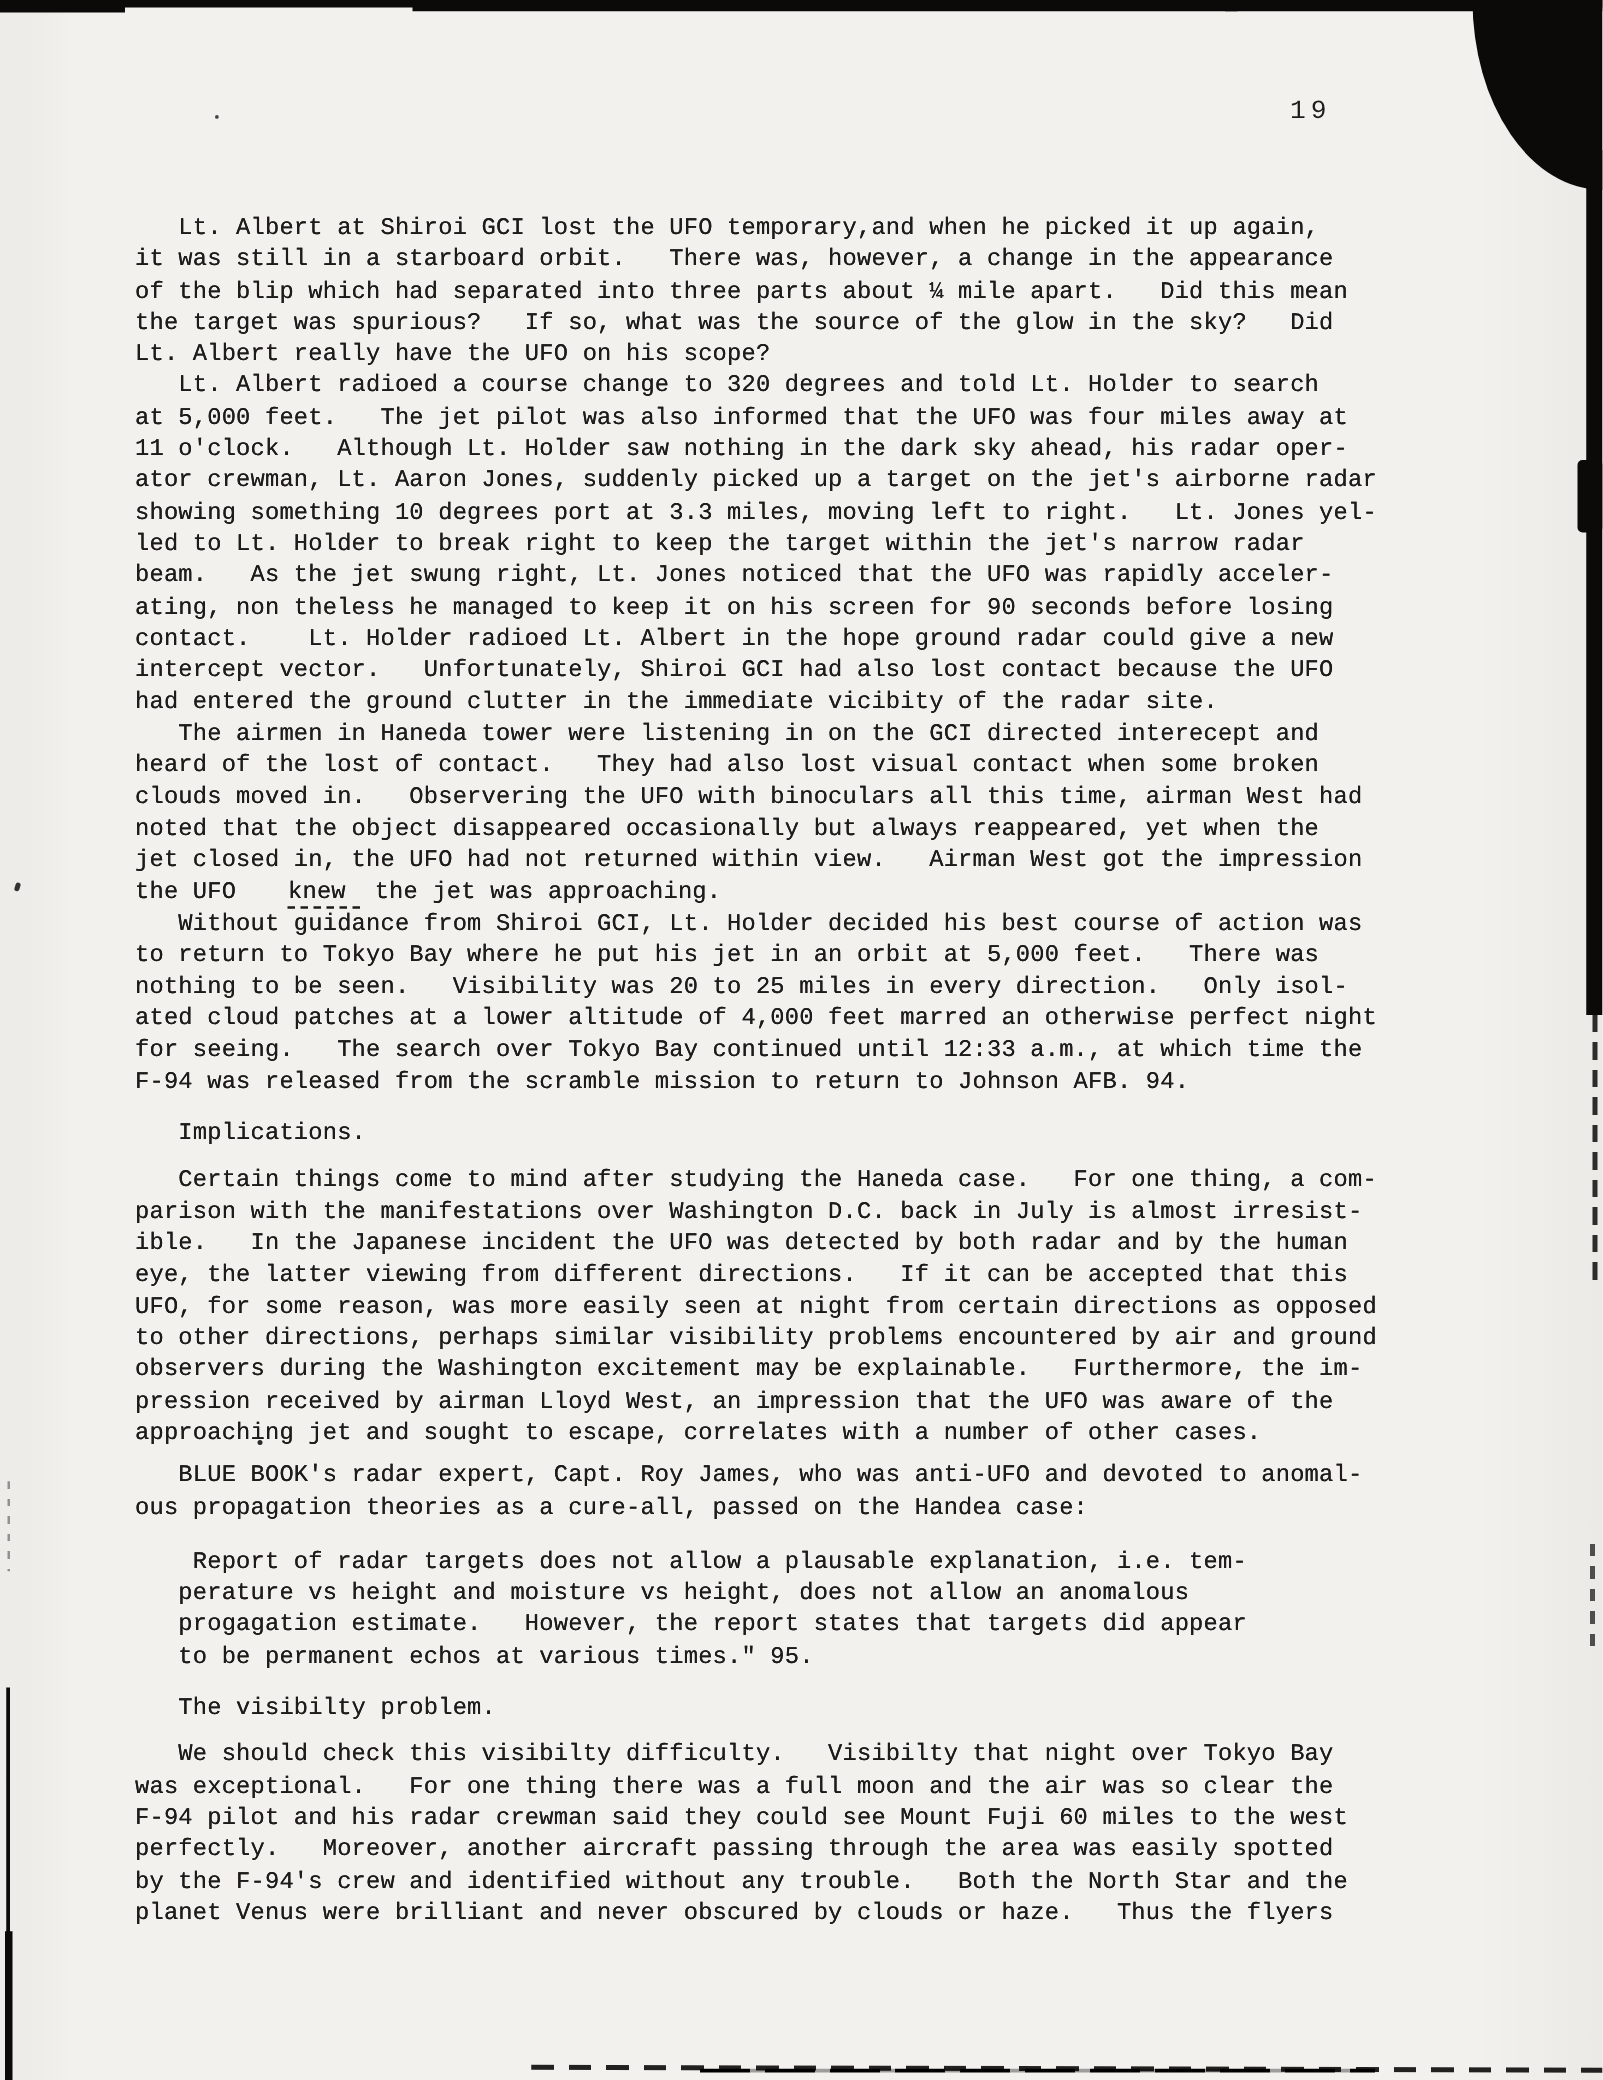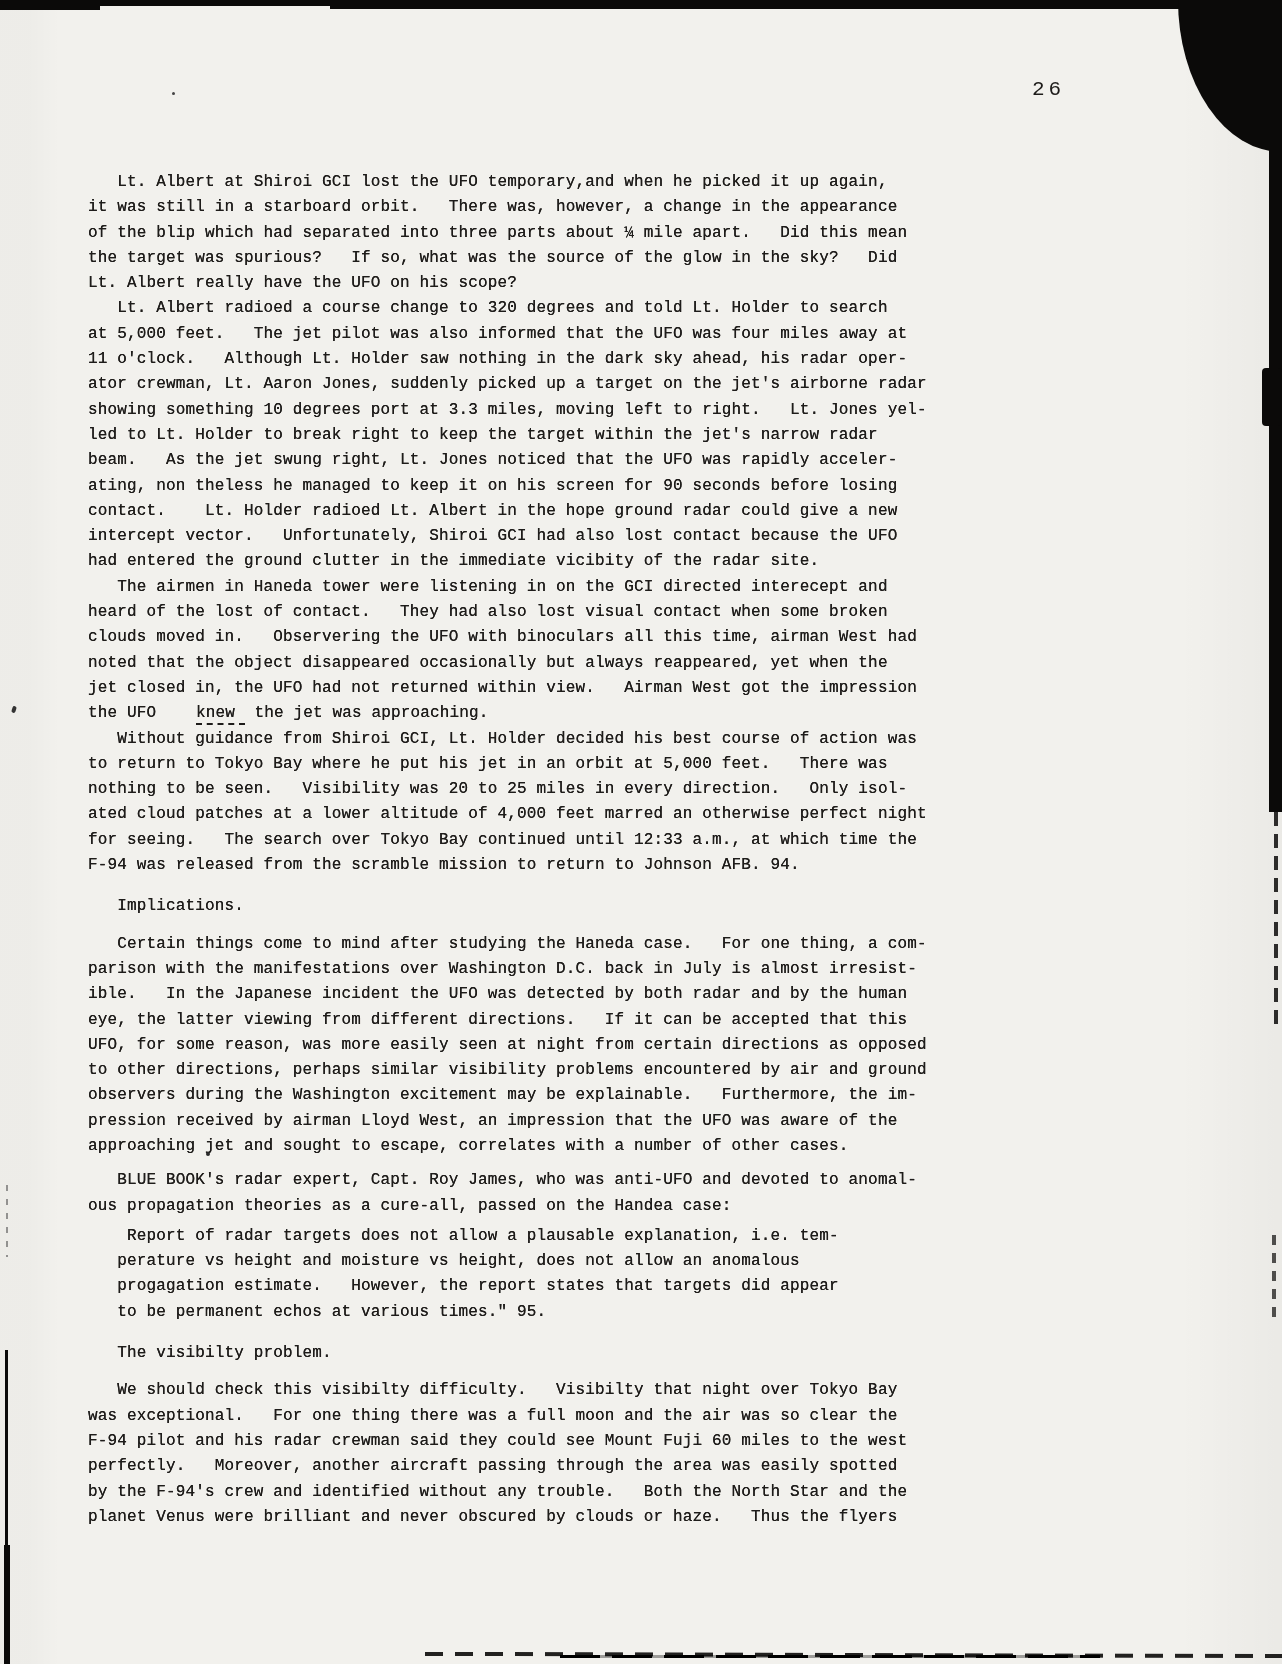--- a/index.html
+++ b/index.html
@@ -22,31 +22,31 @@
   }
   #page-number {
     position: absolute;
     left: 1032px; top: 78px;
     font-size: 21px;
     letter-spacing: 4px;
     color: var(--ink);
   }
   #text-column {
     position: absolute;
-    left: 88px; top: 170px;
+    left: 108px; top: 170px;
     width: 1070px;
-    font-size: 16px;
+    font-size: 19px;
     line-height: 25.3px;
     letter-spacing: 0.15px;
     color: var(--ink);
     white-space: pre;
     text-shadow: 0 0 0.5px var(--ink);
   }
   .tblock.heading { margin: 16px 0 12px 0; }
-  .tblock.quote   { margin: 5px 0 12px 0; }
+  .tblock.quote   { margin: 18px 0 12px 0; }
   .tblock.body-spaced { margin-top: 9px; }
   .dashed-underline {
     border-bottom: 2px dashed var(--ink);
     padding-bottom: 1px;
     margin-left: 30px;
   }
   .artifact { position: absolute; background: var(--artifact); }
   
   #artifact-top-bar-1 { left: 0; top: 0; width: 1282px; height: 6px; }
   #artifact-top-bar-2 { left: 0; top: 0; width: 100px; height: 10px; }
@@ -91,21 +91,21 @@
   
   #artifact-speck-1 { left: 172px; top: 92px; width: 3px; height: 3px; background: #444; border-radius: 50%; }
   #artifact-speck-2 { left: 12px; top: 706px; width: 4px; height: 7px; background: #333; border-radius: 2px; transform: rotate(18deg); }
   #artifact-speck-3 { left: 206px; top: 1152px; width: 4px; height: 4px; background: #2a2a2a; border-radius: 50%; }
 </style>
 </head>
 <body>
 
 <div id="paper-tone"></div>
 
-<div id="page-number">26</div>
+<div id="page-number">19</div>
 
 <div id="text-column"><div class="tblock body"><div class="tline">   Lt. Albert at Shiroi GCI lost the UFO temporary,and when he picked it up again,</div><div class="tline">it was still in a starboard orbit.   There was, however, a change in the appearance</div><div class="tline">of the blip which had separated into three parts about ¼ mile apart.   Did this mean</div><div class="tline">the target was spurious?   If so, what was the source of the glow in the sky?   Did</div><div class="tline">Lt. Albert really have the UFO on his scope?</div></div><div class="tblock body"><div class="tline">   Lt. Albert radioed a course change to 320 degrees and told Lt. Holder to search</div><div class="tline">at 5,000 feet.   The jet pilot was also informed that the UFO was four miles away at</div><div class="tline">11 o'clock.   Although Lt. Holder saw nothing in the dark sky ahead, his radar oper-</div><div class="tline">ator crewman, Lt. Aaron Jones, suddenly picked up a target on the jet's airborne radar</div><div class="tline">showing something 10 degrees port at 3.3 miles, moving left to right.   Lt. Jones yel-</div><div class="tline">led to Lt. Holder to break right to keep the target within the jet's narrow radar</div><div class="tline">beam.   As the jet swung right, Lt. Jones noticed that the UFO was rapidly acceler-</div><div class="tline">ating, non theless he managed to keep it on his screen for 90 seconds before losing</div><div class="tline">contact.    Lt. Holder radioed Lt. Albert in the hope ground radar could give a new</div><div class="tline">intercept vector.   Unfortunately, Shiroi GCI had also lost contact because the UFO</div><div class="tline">had entered the ground clutter in the immediate vicibity of the radar site.</div></div><div class="tblock body"><div class="tline">   The airmen in Haneda tower were listening in on the GCI directed interecept and</div><div class="tline">heard of the lost of contact.   They had also lost visual contact when some broken</div><div class="tline">clouds moved in.   Observering the UFO with binoculars all this time, airman West had</div><div class="tline">noted that the object disappeared occasionally but always reappeared, yet when the</div><div class="tline">jet closed in, the UFO had not returned within view.   Airman West got the impression</div><div class="tline">the UFO <span class="dashed-underline">knew </span> the jet was approaching.</div></div><div class="tblock body"><div class="tline">   Without guidance from Shiroi GCI, Lt. Holder decided his best course of action was</div><div class="tline">to return to Tokyo Bay where he put his jet in an orbit at 5,000 feet.   There was</div><div class="tline">nothing to be seen.   Visibility was 20 to 25 miles in every direction.   Only isol-</div><div class="tline">ated cloud patches at a lower altitude of 4,000 feet marred an otherwise perfect night</div><div class="tline">for seeing.   The search over Tokyo Bay continued until 12:33 a.m., at which time the</div><div class="tline">F-94 was released from the scramble mission to return to Johnson AFB. 94.</div></div><div class="tblock heading"><div class="tline">   Implications.</div></div><div class="tblock body"><div class="tline">   Certain things come to mind after studying the Haneda case.   For one thing, a com-</div><div class="tline">parison with the manifestations over Washington D.C. back in July is almost irresist-</div><div class="tline">ible.   In the Japanese incident the UFO was detected by both radar and by the human</div><div class="tline">eye, the latter viewing from different directions.   If it can be accepted that this</div><div class="tline">UFO, for some reason, was more easily seen at night from certain directions as opposed</div><div class="tline">to other directions, perhaps similar visibility problems encountered by air and ground</div><div class="tline">observers during the Washington excitement may be explainable.   Furthermore, the im-</div><div class="tline">pression received by airman Lloyd West, an impression that the UFO was aware of the</div><div class="tline">approaching jet and sought to escape, correlates with a number of other cases.</div></div><div class="tblock body-spaced"><div class="tline">   BLUE BOOK's radar expert, Capt. Roy James, who was anti-UFO and devoted to anomal-</div><div class="tline">ous propagation theories as a cure-all, passed on the Handea case:</div></div><div class="tblock quote"><div class="tline">    Report of radar targets does not allow a plausable explanation, i.e. tem-</div><div class="tline">   perature vs height and moisture vs height, does not allow an anomalous</div><div class="tline">   progagation estimate.   However, the report states that targets did appear</div><div class="tline">   to be permanent echos at various times." 95.</div></div><div class="tblock heading"><div class="tline">   The visibilty problem.</div></div><div class="tblock body"><div class="tline">   We should check this visibilty difficulty.   Visibilty that night over Tokyo Bay</div><div class="tline">was exceptional.   For one thing there was a full moon and the air was so clear the</div><div class="tline">F-94 pilot and his radar crewman said they could see Mount Fuji 60 miles to the west</div><div class="tline">perfectly.   Moreover, another aircraft passing through the area was easily spotted</div><div class="tline">by the F-94's crew and identified without any trouble.   Both the North Star and the</div><div class="tline">planet Venus were brilliant and never obscured by clouds or haze.   Thus the flyers</div></div></div>
 
 <div class="artifact" id="artifact-top-bar-1"></div>
 <div class="artifact" id="artifact-top-bar-2"></div>
 <div class="artifact" id="artifact-top-bar-3"></div>
 <div class="artifact" id="artifact-top-bar-4"></div>
 <div class="artifact" id="artifact-corner-blob"></div>
 <div class="artifact" id="artifact-right-strip-1"></div>
 <div class="artifact" id="artifact-right-strip-bulge"></div>

